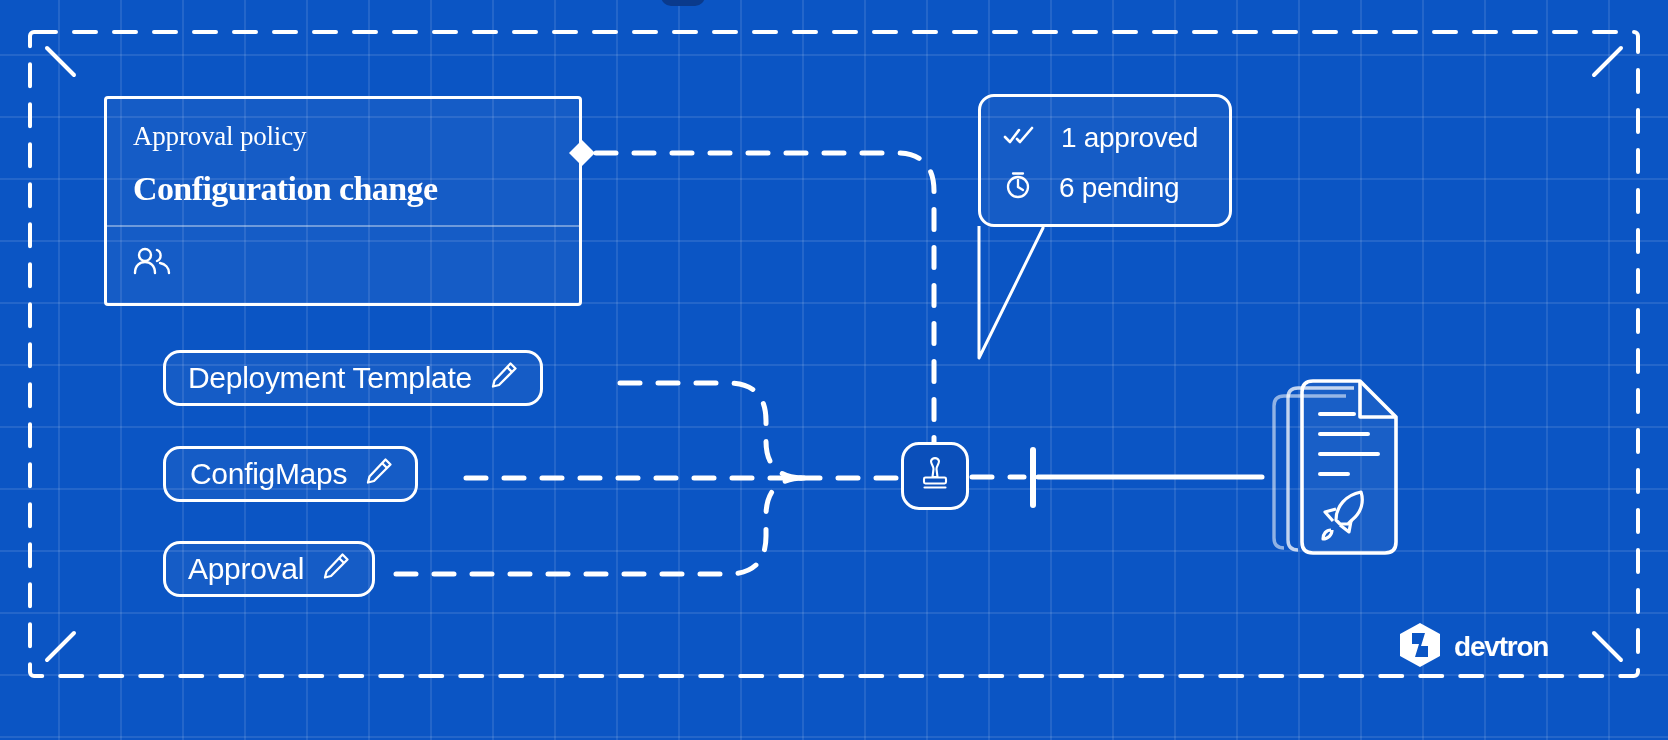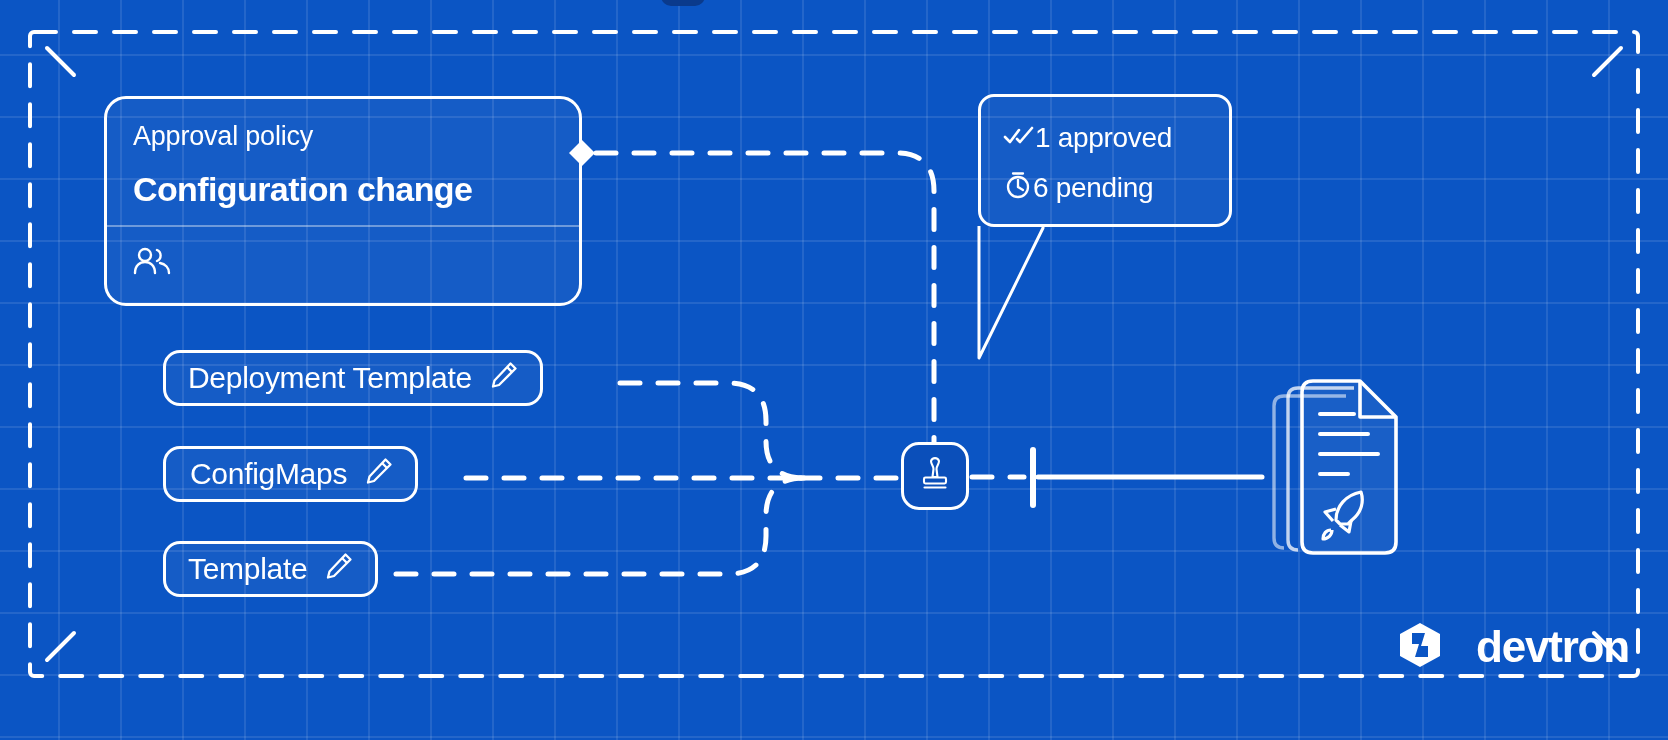--- a/index.html
+++ b/index.html
@@ -22,23 +22,24 @@
   }
   .layer { position: absolute; inset: 0; }
   svg.layer { width: 1668px; height: 740px; }
 
   
   .policy-card {
     position: absolute;
     left: 104px; top: 96px;
     width: 478px; height: 210px;
     border: 3px solid #ffffff;
-    border-radius: 22px;
+    border-radius: 4px;
     background: rgba(255,255,255,0.045);
     color: #ffffff;
+    font-family: Liberation Serif, serif;
   }
   .policy-top { padding: 20px 26px 0 26px; }
   .policy-sub {
     font-size: 27px;
     font-weight: 400;
     letter-spacing: -0.2px;
     line-height: 34px;
   }
   .policy-title {
     font-size: 34px;
@@ -104,44 +105,43 @@
     width: 254px; height: 133px;
     border: 3px solid #ffffff;
     border-radius: 16px;
     background: rgba(255,255,255,0.045);
     color: #ffffff;
     padding: 16px 18px 0 22px;
   }
   .callout-row {
     display: flex;
     align-items: center;
-    gap: 0;
+    gap: 26px;
     height: 50px;
     font-size: 28px;
     letter-spacing: -0.3px;
   }
 
   
   .docs { position: absolute; left: 1236px; top: 378px; width: 170px; height: 180px; }
 
   
   .logo {
     position: absolute;
     left: 1398px; top: 622px;
     display: flex;
     align-items: center;
     gap: 12px;
     color: #ffffff;
   }
   .logo-word {
-    font-size: 44px;
+    font-size: 28px;
     font-weight: 700;
     letter-spacing: -1.2px;
     line-height: 40px;
-    margin-left: 22px;
   }
   .top-notch {
     position: absolute;
     left: 661px; top: -14px;
     width: 44px; height: 20px;
     border-radius: 0 0 10px 10px;
     background: #0a3a8c;
   }
 </style>
 </head>
@@ -222,21 +222,21 @@
     <span>ConfigMaps</span>
     <span>
       <svg width="32" height="32" viewBox="0 0 32 32" xmlns="http://www.w3.org/2000/svg">
         <path d="M22.5,4.5 L27.5,9.5 L11,26 L5,27.5 L6.5,21.5 Z" fill="none" stroke="#fff" stroke-width="2.3" stroke-linejoin="round"></path>
         <path d="M19,8 L24,13" fill="none" stroke="#fff" stroke-width="2.3"></path>
       </svg>
     </span>
   </div>
 
   <div class="pill" id="pill-secrets">
-    <span>Template</span>
+    <span>Approval</span>
     <span>
       <svg width="32" height="32" viewBox="0 0 32 32" xmlns="http://www.w3.org/2000/svg">
         <path d="M22.5,4.5 L27.5,9.5 L11,26 L5,27.5 L6.5,21.5 Z" fill="none" stroke="#fff" stroke-width="2.3" stroke-linejoin="round"></path>
         <path d="M19,8 L24,13" fill="none" stroke="#fff" stroke-width="2.3"></path>
       </svg>
     </span>
   </div>
 
   <div class="stamp-node">
     <span>

